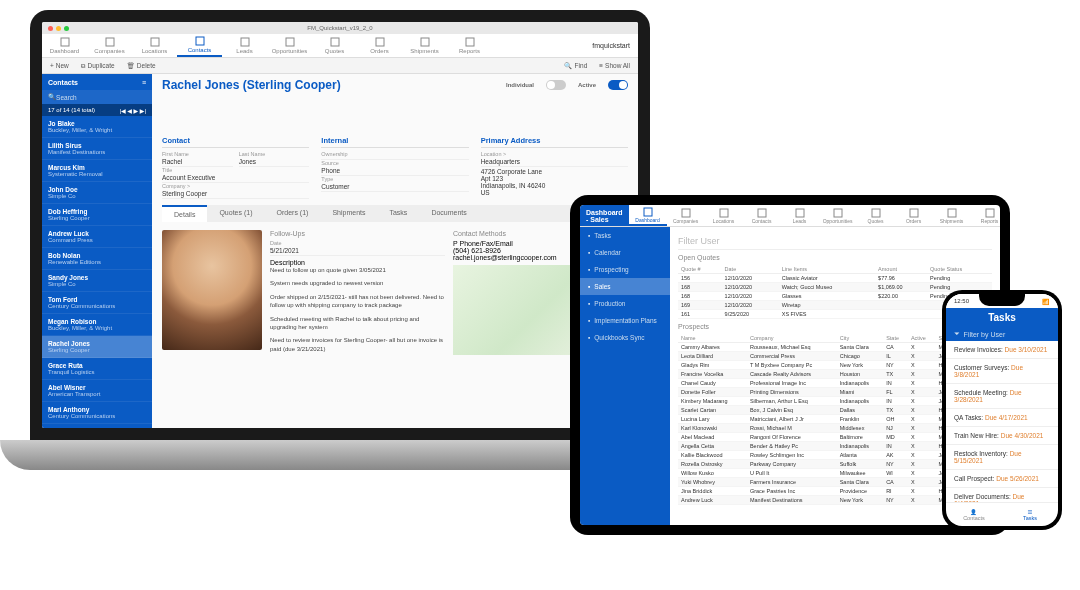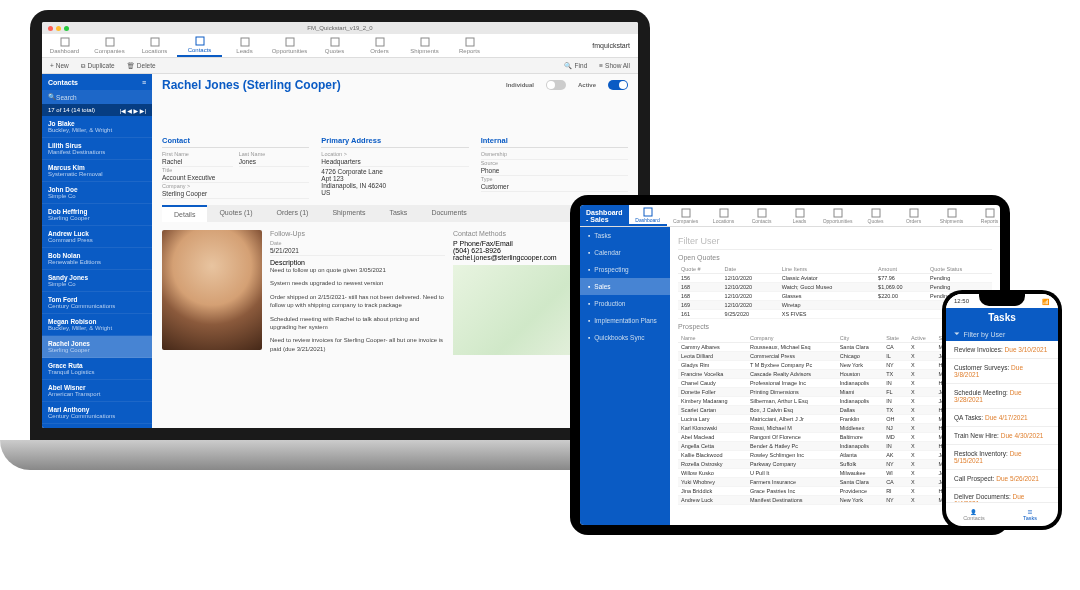--- a/index.html
+++ b/index.html
@@ -293,45 +293,45 @@
               <div class="field">
                   <div class="lbl">Title</div>
                   <div class="val">Account Executive</div>
                 </div>
               <div class="field">
                   <div class="lbl link">Company &gt;</div>
                   <div class="val">Sterling Cooper</div>
                 </div>
             </div>
             <div class="cg-col">
+              <div class="cg-head">Internal</div>
+              <div class="field">
+                  <div class="lbl">Ownership</div>
+                  <div class="val"></div>
+                </div>
+              <div class="field">
+                  <div class="lbl">Source</div>
+                  <div class="val">Phone</div>
+                </div>
+              <div class="field">
+                  <div class="lbl">Type</div>
+                  <div class="val">Customer</div>
+                </div>
+            </div>
+            <div class="cg-col">
               <div class="cg-head">Primary Address</div>
               <div class="field">
                   <div class="lbl link">Location &gt;</div>
                   <div class="val">Headquarters</div>
                 </div>
               <div class="field">
                   <div class="val" style="white-space:pre-line;border:none">4726 Corporate Lane
 Apt 123
 Indianapolis, IN 46240
 US</div>
-                </div>
-            </div>
-            <div class="cg-col">
-              <div class="cg-head">Internal</div>
-              <div class="field">
-                  <div class="lbl">Ownership</div>
-                  <div class="val"></div>
-                </div>
-              <div class="field">
-                  <div class="lbl">Source</div>
-                  <div class="val">Phone</div>
-                </div>
-              <div class="field">
-                  <div class="lbl">Type</div>
-                  <div class="val">Customer</div>
                 </div>
             </div>
           </div>
           <div class="sub-tabs" id="sub-tabs">
               <div class="sub-tab active">Details</div>
               <div class="sub-tab">Quotes (1)</div>
               <div class="sub-tab">Orders (1)</div>
               <div class="sub-tab">Shipments</div>
               <div class="sub-tab">Tasks</div>
               <div class="sub-tab">Documents</div>

